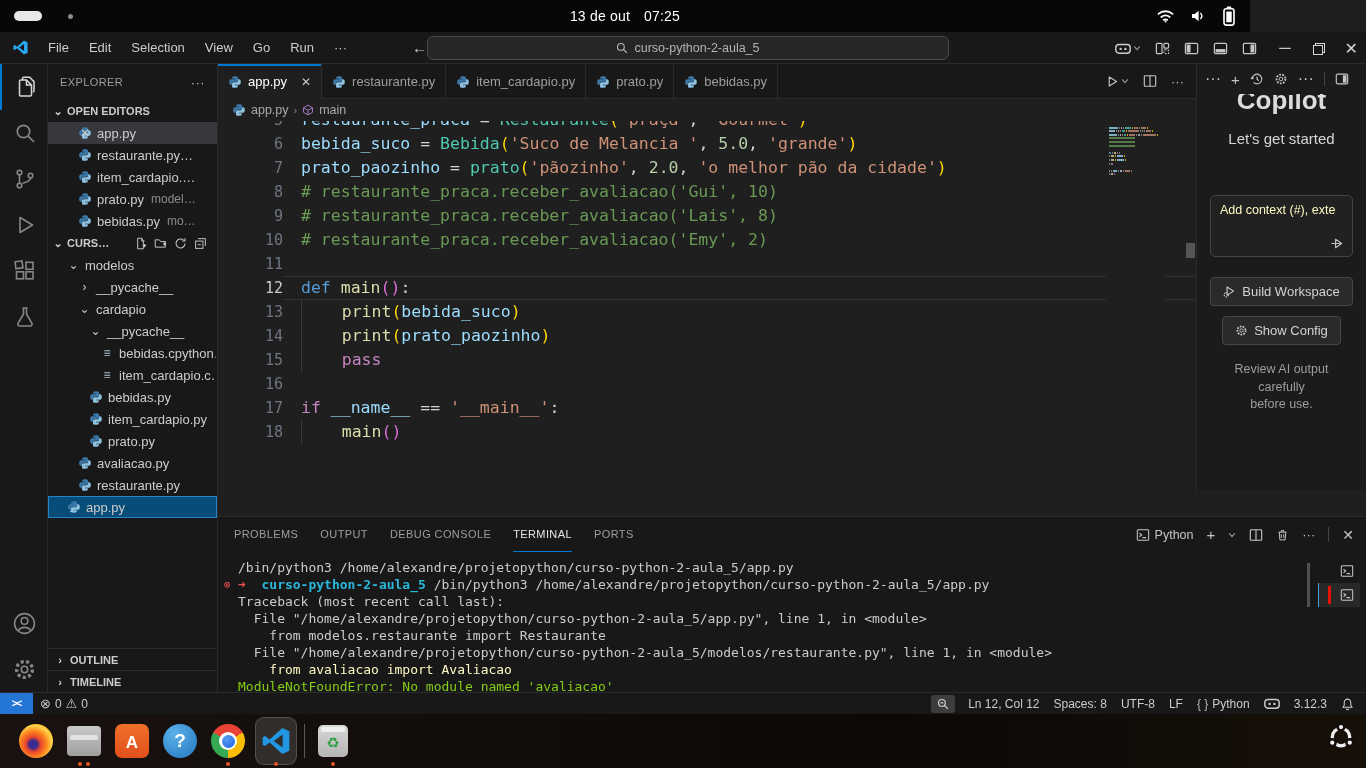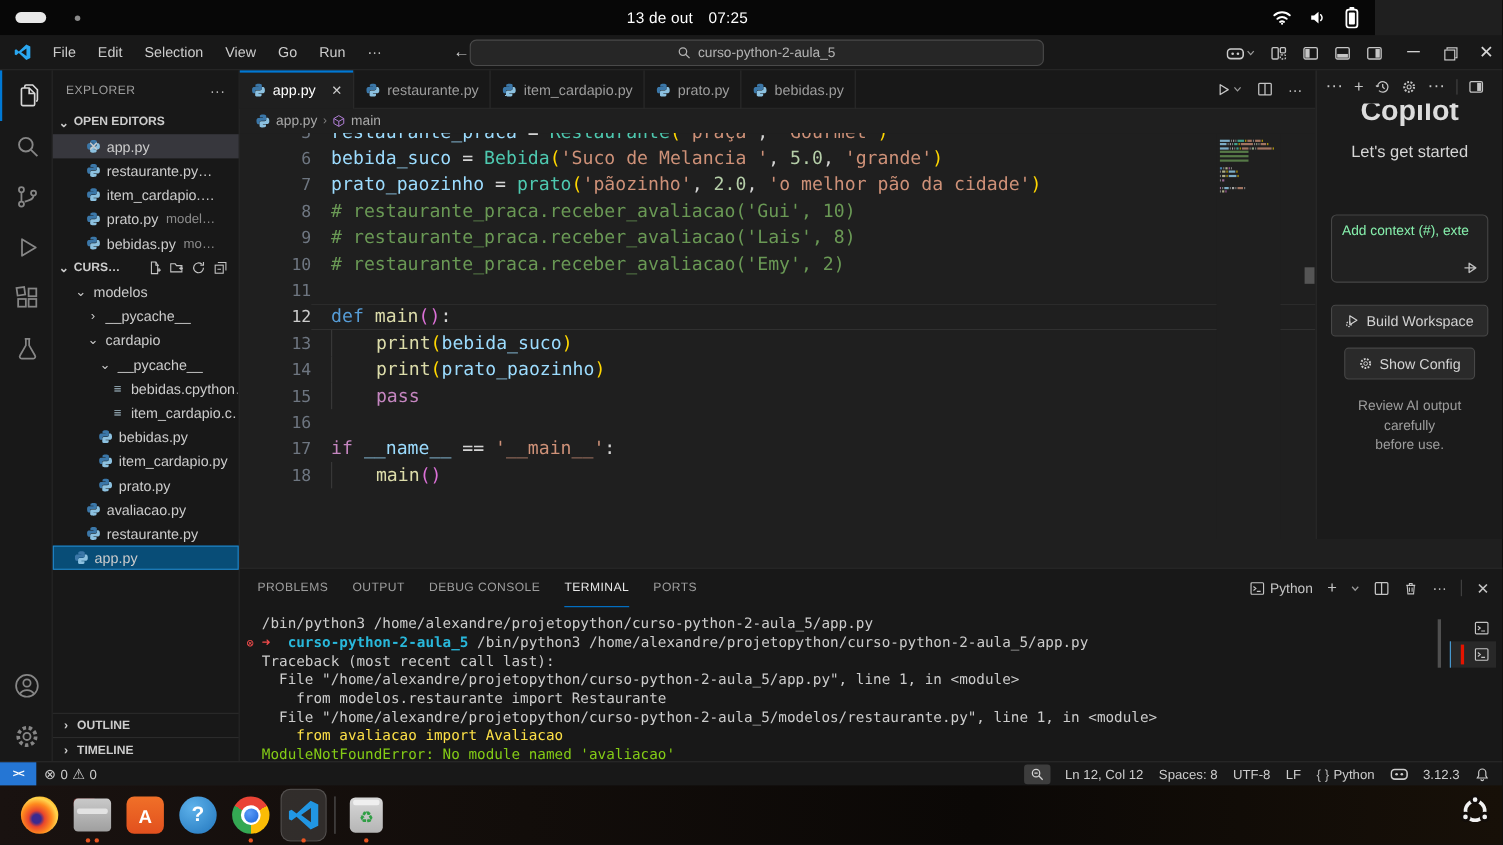--- a/index.html
+++ b/index.html
@@ -85,21 +85,21 @@
   .ed-scroll .thumb { position:absolute; right:1px; top:122px; width:9px; height:15px; background:#555; }
 
   
   #aux { position:absolute; left:1196px; top:64px; width:170px; height:426px; background:#1b1b1b; border-left:1px solid #2b2b2b; color:#cccccc; }
   .aux-head { height:30px; display:flex; align-items:center; gap:10px; padding:0 8px; color:#c5c5c5; }
   .aux-head .vsep { width:1px; height:14px; background:#444; }
   .aux-title { height:22px; overflow:hidden; text-align:center; }
   .aux-title span { font-size:26px; font-weight:600; color:#dcdcdc; line-height:40px; display:inline-block; margin-top:-14px; }
   .aux-sub { text-align:center; font-size:15px; color:#d6d6d6; margin-top:14px; }
   .chatbox { margin:48px 13px 0; height:62px; background:#212121; border:1px solid #454545; border-radius:5px; padding:7px 9px; position:relative; }
-  .chatbox .ph { color:#86efac; font-size:12.5px; white-space:nowrap; overflow:hidden; }
+  .chatbox .ph { color:#fef9c3; font-size:12.5px; white-space:nowrap; overflow:hidden; }
   .chatbox .send { position:absolute; right:8px; bottom:5px; color:#bdbdbd; }
   .aux-btn { margin:0 auto; margin-top:20px; width:fit-content; display:flex; align-items:center; gap:6px; background:#2a2a2a; border:1px solid #474747; border-radius:4px; padding:6px 12px; font-size:13px; color:#d2d2d2; }
   .aux-btn.second { margin-top:10px; }
   .aux-note { margin-top:16px; text-align:center; font-size:12.5px; color:#9d9d9d; line-height:1.4; padding:0 14px; }
 
   
   #panel { position:absolute; left:218px; top:516px; width:1148px; height:202px; background:#181818; border-top:1px solid #2b2b2b; }
   .panel-tabs { height:35px; display:flex; align-items:center; padding-left:16px; gap:22px; }
   .ptab { font-size:11px; letter-spacing:.4px; color:#9d9d9d; height:35px; display:flex; align-items:center; border-bottom:1px solid transparent; }
   .ptab.active { color:#e7e7e7; border-bottom:1px solid #0078d4; }
@@ -741,21 +741,21 @@
       <span class="vsep"></span>
       <span style="font-size:14px;">✕</span>
     </div>
     <div id="termwrap">
         <div class="tl"><span class="t-fg" style="color:#cccccc">/bin/python3 /home/alexandre/projetopython/curso-python-2-aula_5/app.py</span></div>
         <div class="tl"><span class="deco t-red">⊗</span><span class="t-red" style="">➜  </span><span class="t-cyan" style="">curso-python-2-aula_5</span><span class="t-fg" style="color:#cccccc"> /bin/python3 /home/alexandre/projetopython/curso-python-2-aula_5/app.py</span></div>
         <div class="tl"><span class="t-fg" style="color:#cccccc">Traceback (most recent call last):</span></div>
         <div class="tl"><span class="t-fg" style="color:#cccccc">  File "/home/alexandre/projetopython/curso-python-2-aula_5/app.py", line 1, in &lt;module&gt;</span></div>
         <div class="tl"><span class="t-fg" style="color:#cccccc">    from modelos.restaurante import Restaurante</span></div>
         <div class="tl"><span class="t-fg" style="color:#cccccc">  File "/home/alexandre/projetopython/curso-python-2-aula_5/modelos/restaurante.py", line 1, in &lt;module&gt;</span></div>
-        <div class="tl"><span class="t-fg" style="color:#fde047">    from avaliacao import Avaliacao</span></div>
+        <div class="tl"><span class="t-fg" style="color:#fef9c3">    from avaliacao import Avaliacao</span></div>
         <div class="tl"><span class="t-fg" style="color:#84cc16">ModuleNotFoundError: No module named 'avaliacao'</span></div>
         <div class="tl"><span class="deco t-ok">○</span><span class="t-red" style="">➜  </span><span class="t-cyan" style="">curso-python-2-aula_5</span></div>
       </div>
     <div class="pan-scroll"></div>
     <div id="termtabs">
       <div class="termtab">
           <svg width="14" height="14" viewBox="0 0 16 16" fill="none" stroke="#c5c5c5" stroke-width="1.2">
             <rect x="1.5" y="2" width="13" height="12" rx="1"></rect>
             <path d="m4 6 2.5 2L4 10M7.5 11h4"></path>
           </svg>

